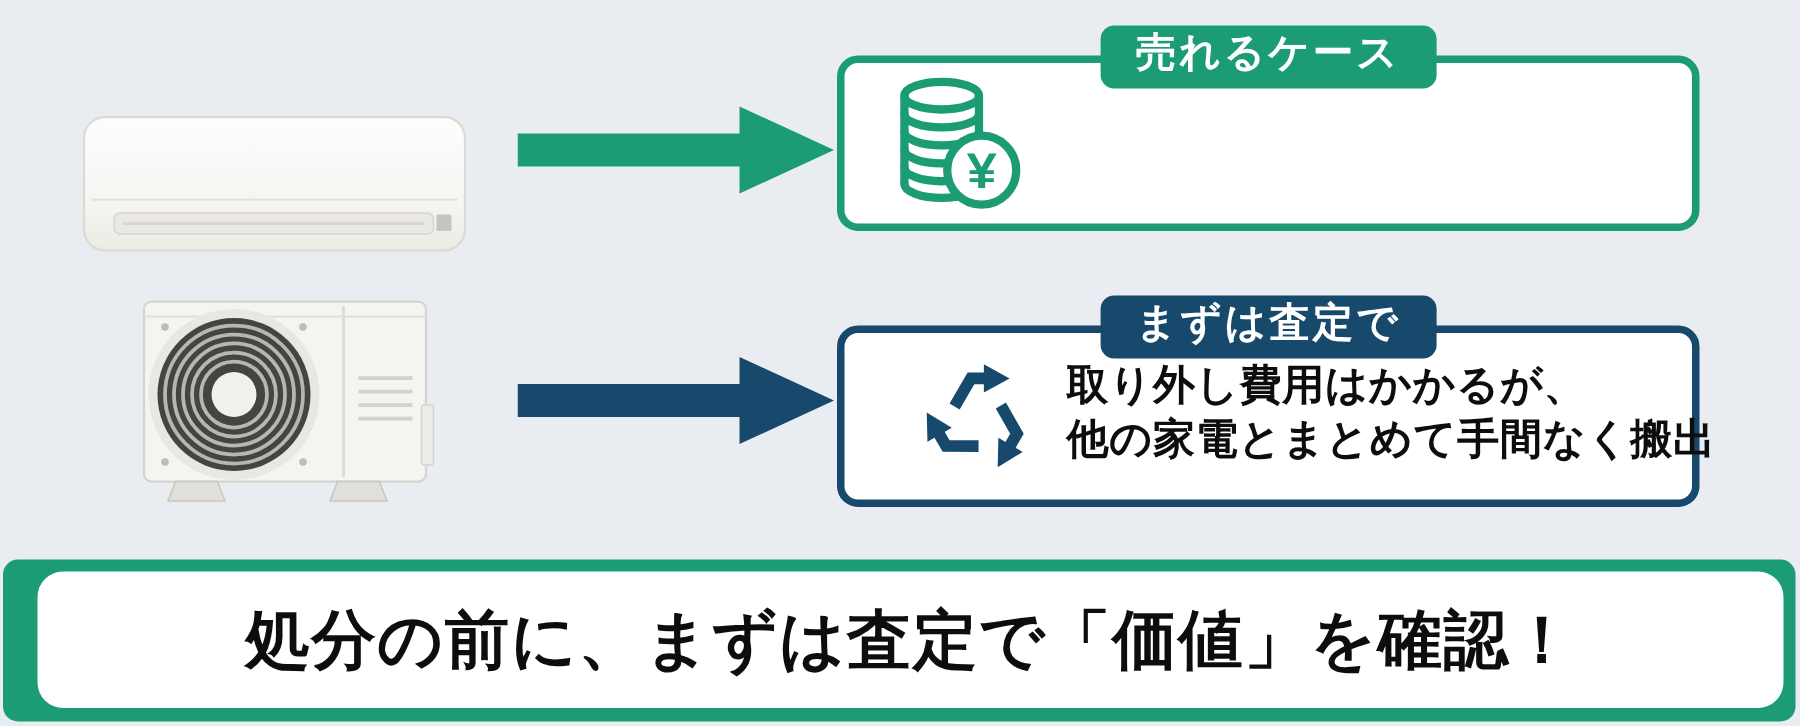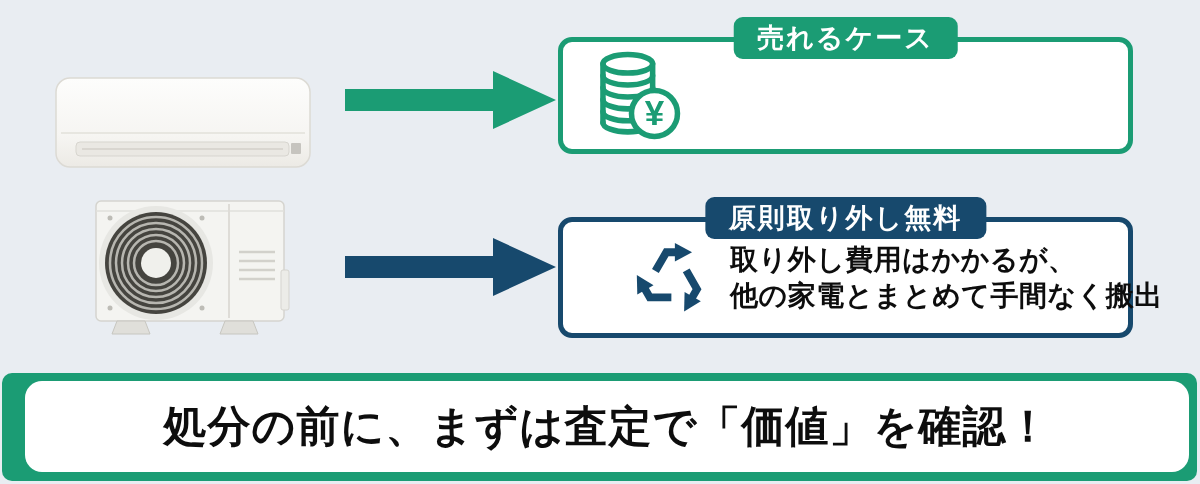--- a/index.html
+++ b/index.html
@@ -1,21 +1,21 @@
 <!DOCTYPE html>
 <html style="--green: #1b9c74; --navy: #17496d; --background: #e9edf2; --text: #0d0d0d;"><head>
 <meta charset="utf-8">
 <style>
   html,body{margin:0;padding:0;}
   .stage{
     position:relative;
     width:1200px;height:484px;
     background:var(--background,#e9edf2);
     overflow:hidden;
-    font-family:Liberation Sans, sans-serif;
+    font-family:Liberation Mono, monospace;
     color:#0d0d0d;
   }
   
   .indoor-ac{position:absolute;left:55px;top:76px;width:256px;height:98px;}
   .outdoor-ac{position:absolute;left:93px;top:192px;width:197px;height:150px;}
   .arrow{position:absolute;width:212px;height:60px;}
   .arrow-green{left:345px;top:70px;color:var(--green,#1b9c74);}
   .arrow-navy{left:345px;top:237px;color:var(--navy,#17496d);}
   
   .card{
@@ -26,21 +26,21 @@
   .card-navy{top:217px;height:121px;border:5px solid var(--navy,#17496d);}
   .badge{
     position:absolute;left:50%;transform:translateX(-50%);top:-25px;
     color:#fff;font-weight:bold;font-size:27px;letter-spacing:2px;
     padding:5px 24px;border-radius:9px;white-space:nowrap;line-height:1.2;
   }
   .badge-green{background:var(--green,#1b9c74);}
   .badge-navy{background:var(--navy,#17496d);}
   .card-body{display:flex;align-items:center;height:100%;box-sizing:border-box;}
   .card-green .card-body{padding-left:28px;gap:22px;}
-  .card-navy .card-body{padding-left:50px;gap:20px;margin-left:19px;}
+  .card-navy .card-body{padding-left:50px;gap:20px;}
   .coin-icon{width:92px;height:94px;color:var(--green,#1b9c74);flex:0 0 auto;}
   .recycle-icon{width:78px;height:78px;color:var(--navy,#17496d);flex:0 0 auto;}
   .headline{font-size:47px;font-weight:900;letter-spacing:1px;white-space:nowrap;}
   .sub-lines{font-size:28px;font-weight:900;line-height:1.28;letter-spacing:0.5px;white-space:nowrap;}
   
   .banner{
     position:absolute;left:2px;top:373px;width:1195px;height:108px;
     background:var(--green,#1b9c74);border-radius:10px;
   }
   .banner-inner{
@@ -124,21 +124,21 @@
           <path d="M13,68 A27,10 0 0 0 67,68"></path>
           <path d="M13,80 A27,10 0 0 0 67,80"></path>
         </g>
         <circle cx="69" cy="70" r="25" fill="#ffffff" stroke="currentColor" stroke-width="6"></circle>
         <text x="69" y="83" text-anchor="middle" font-size="38" font-weight="bold" fill="currentColor">¥</text>
       </svg>
     </div>
   </div>
 
   <div class="card card-navy">
-    <div class="badge badge-navy">原則取り外し無料</div>
+    <div class="badge badge-navy">まずは査定で</div>
     <div class="card-body">
       <svg class="recycle-icon" viewBox="0 0 100 100" xmlns="http://www.w3.org/2000/svg" aria-hidden="true">
         <defs>
           <g id="rc-arm">
             <path d="M30,41 L44,17 L58,17" fill="none" stroke="currentColor" stroke-width="10"></path>
             <polygon points="55,5 55,29 77,17" fill="currentColor"></polygon>
           </g>
         </defs>
         <use href="#rc-arm"></use>
         <use href="#rc-arm" transform="rotate(120 50 52)"></use>

